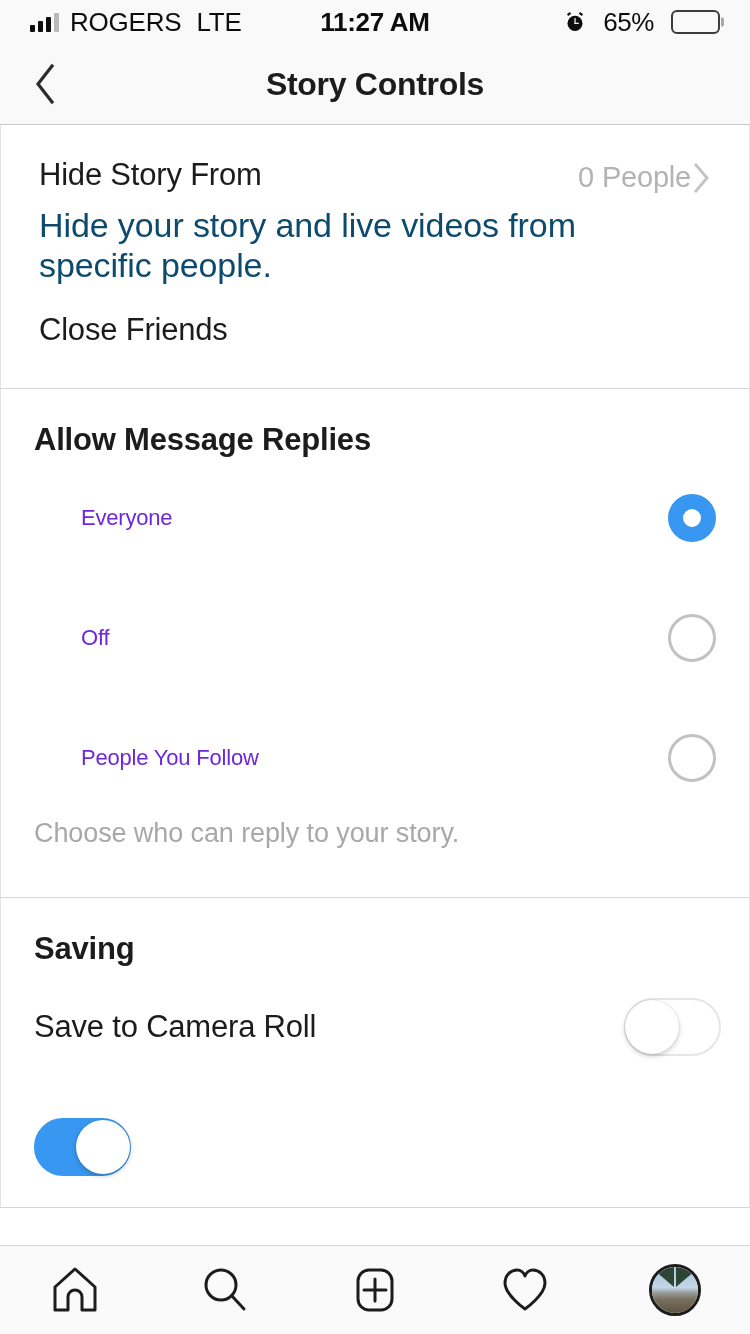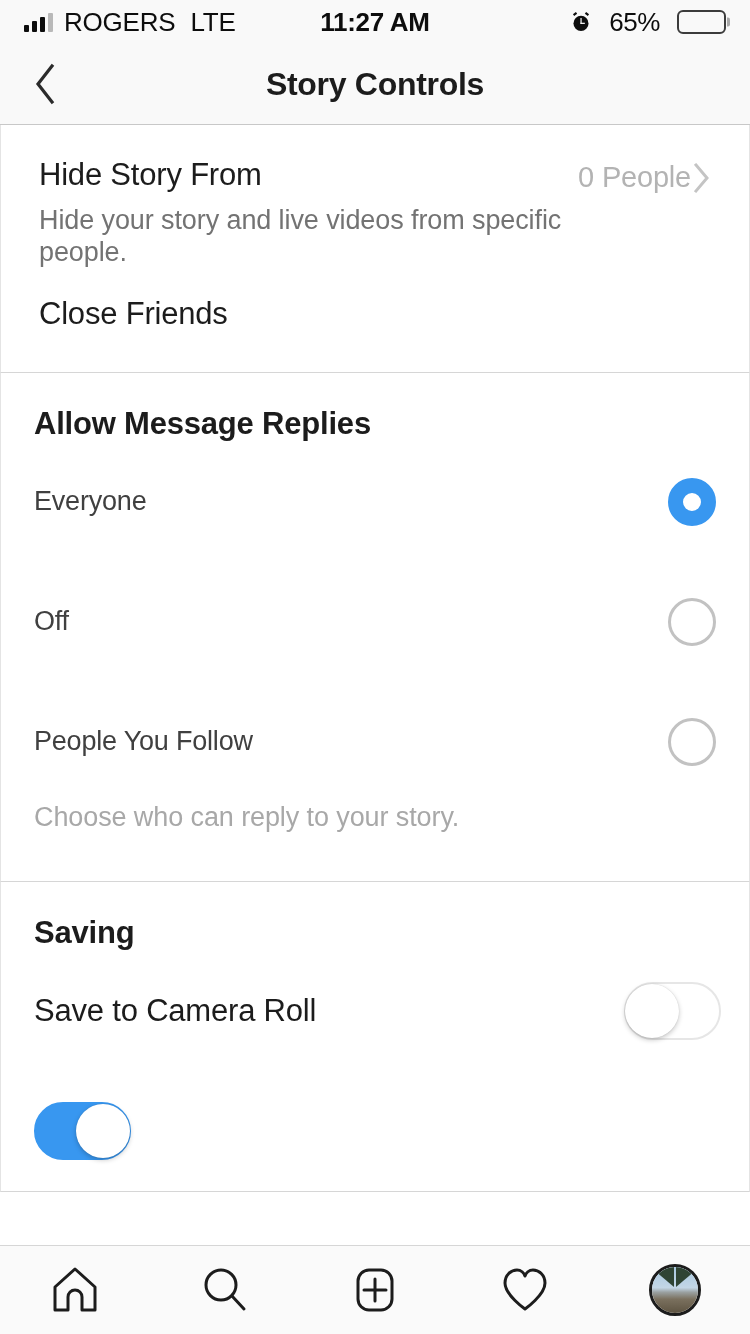--- a/index.html
+++ b/index.html
@@ -16,21 +16,21 @@
     position: relative;
   }
 
   
   .status-bar {
     height: 44px;
     background: #f9f9f9;
     display: flex;
     align-items: center;
     position: relative;
-    padding: 0 24px;
+    padding: 0 30px;
     box-sizing: border-box;
   }
   .status-left {
     display: flex;
     align-items: center;
     gap: 11px;
   }
   .signal {
     display: flex;
     align-items: flex-end;
@@ -160,22 +160,22 @@
   .row-main {
     flex: 1;
     min-width: 0;
   }
   .row-title {
     font-size: 31px;
     color: #1c1c1c;
     letter-spacing: -0.2px;
   }
   .row-sub {
-    font-size: 27px;
-    color: #737373;
+    font-size: 34px;
+    color: #0c4a6e;
     line-height: 1.18;
     letter-spacing: -0.1px;
     margin-top: 12px;
   }
   .row-right {
     display: flex;
     align-items: center;
     gap: 2px;
     flex-shrink: 0;
   }
@@ -215,23 +215,24 @@
   .radio-row {
     display: flex;
     align-items: center;
     justify-content: space-between;
     height: 120px;
     padding: 0 33px;
     box-sizing: border-box;
     cursor: pointer;
   }
   .radio-label {
-    font-size: 27px;
-    color: #404040;
-    letter-spacing: -0.2px;
+    font-size: 22px;
+    color: #6d28d9;
+    letter-spacing: -0.2px;
+    margin-left: 47px;
   }
   .radio {
     width: 48px;
     height: 48px;
     border-radius: 50%;
     box-sizing: border-box;
     flex-shrink: 0;
   }
   .radio.off {
     border: 3px solid #c2c2c2;

